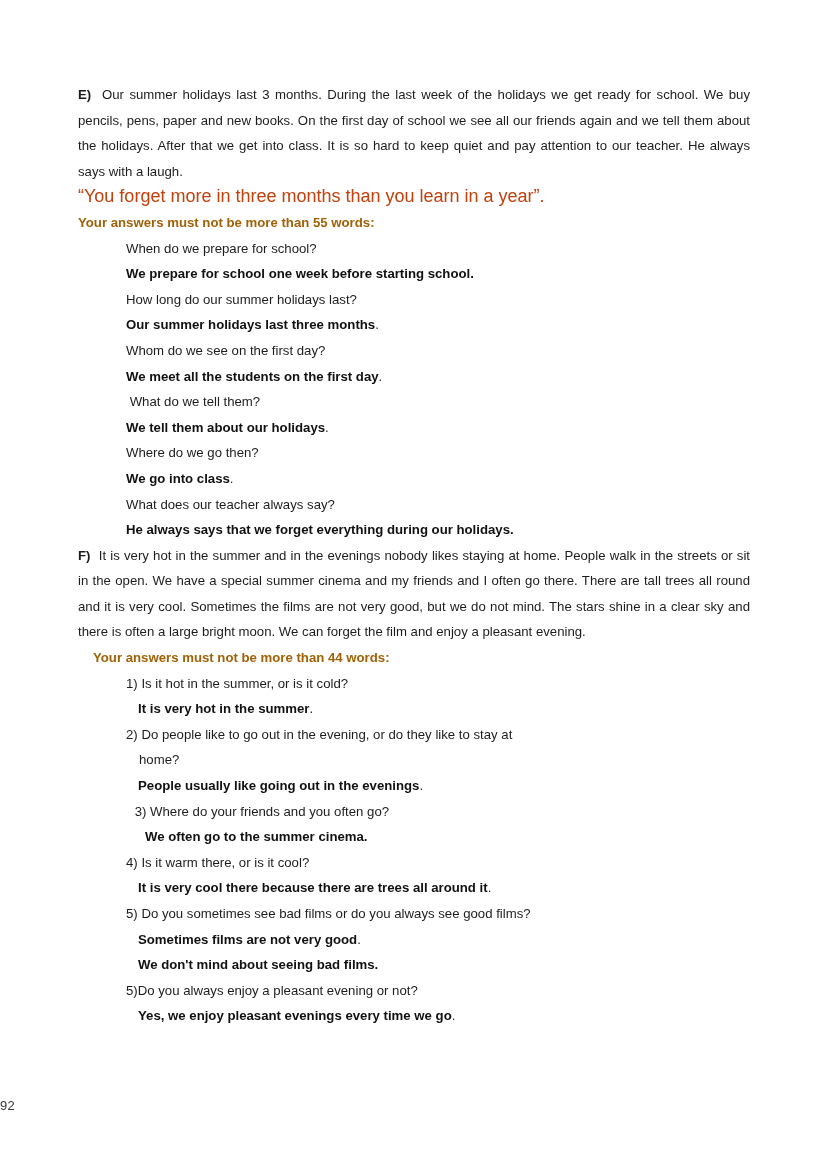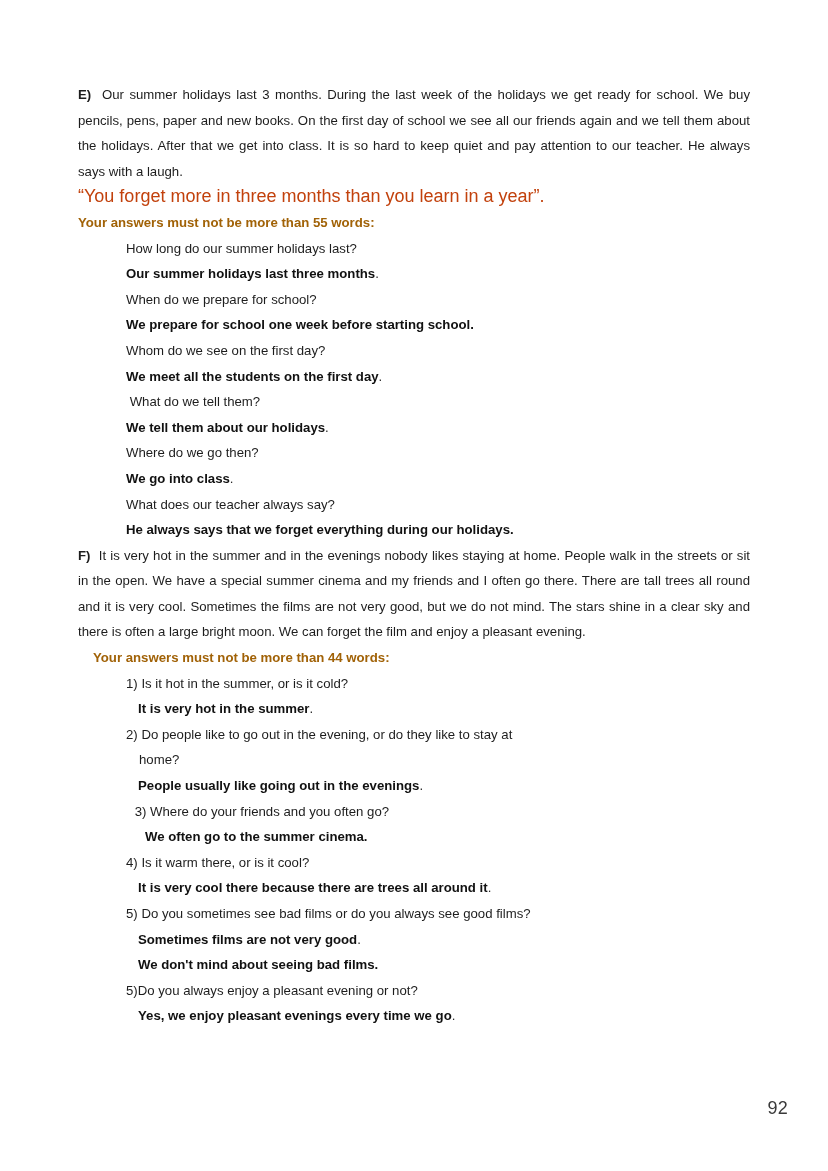--- a/index.html
+++ b/index.html
@@ -106,51 +106,51 @@
     display: block;
     padding-left: 13px;
   }
 
   
   .page-number {
     position: absolute;
     left: 0;
     top: 1098px;
     width: 788px;
-    text-align: right;
+    text-align: left;
     font-family: "Liberation Sans", sans-serif;
-    font-size: 18px;
+    font-size: 13px;
     color: #3a3a3a;
     letter-spacing: 0.3px;
   }
 </style>
 </head>
 <body>
 
 <div class="page">
   <div class="content">
 
     <div>
 
       <p class="para"><span class="sec-letter">E)</span>&nbsp;&nbsp;<span>Our summer holidays last 3 months. During the last week of the holidays we get ready for school. We buy pencils, pens, paper and new books. On the first day of school we see all our friends again and we tell them about the holidays. After that we get into class. It is so hard to keep quiet and pay attention to our teacher. He always says with a laugh.</span></p>
 
       <div class="quote-line">“You forget more in three months than you learn in a year”.</div>
 
       <div class="heading">Your answers must not be more than 55 words:</div>
 
       <ul class="qa-list">
         <li>
+          <div class="qline">When do we prepare for school?</div>
+          <div class="aline"><span>We prepare for school one week before starting school.</span><span class="soft-dot"></span></div>
+        </li>
+        <li>
           <div class="qline">How long do our summer holidays last?</div>
           <div class="aline"><span>Our summer holidays last three months</span><span class="soft-dot">.</span></div>
         </li>
         <li>
-          <div class="qline">When do we prepare for school?</div>
-          <div class="aline"><span>We prepare for school one week before starting school.</span><span class="soft-dot"></span></div>
-        </li>
-        <li>
           <div class="qline">Whom do we see on the first day?</div>
           <div class="aline"><span>We meet all the students on the first day</span><span class="soft-dot">.</span></div>
         </li>
         <li>
           <div class="qline"> What do we tell them?</div>
           <div class="aline"><span>We tell them about our holidays</span><span class="soft-dot">.</span></div>
         </li>
         <li>
           <div class="qline">Where do we go then?</div>
           <div class="aline"><span>We go into class</span><span class="soft-dot">.</span></div>

